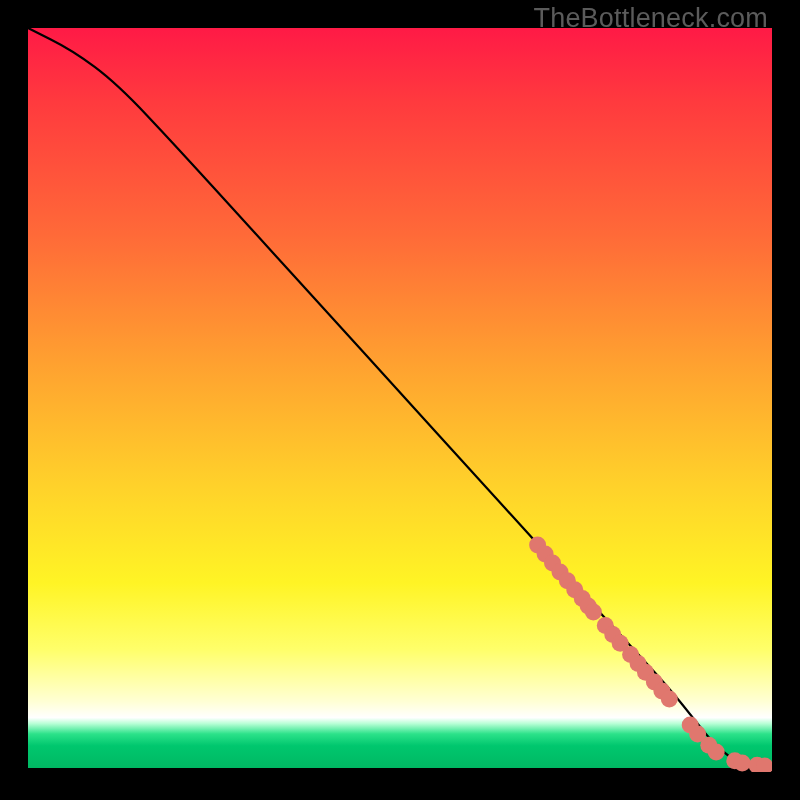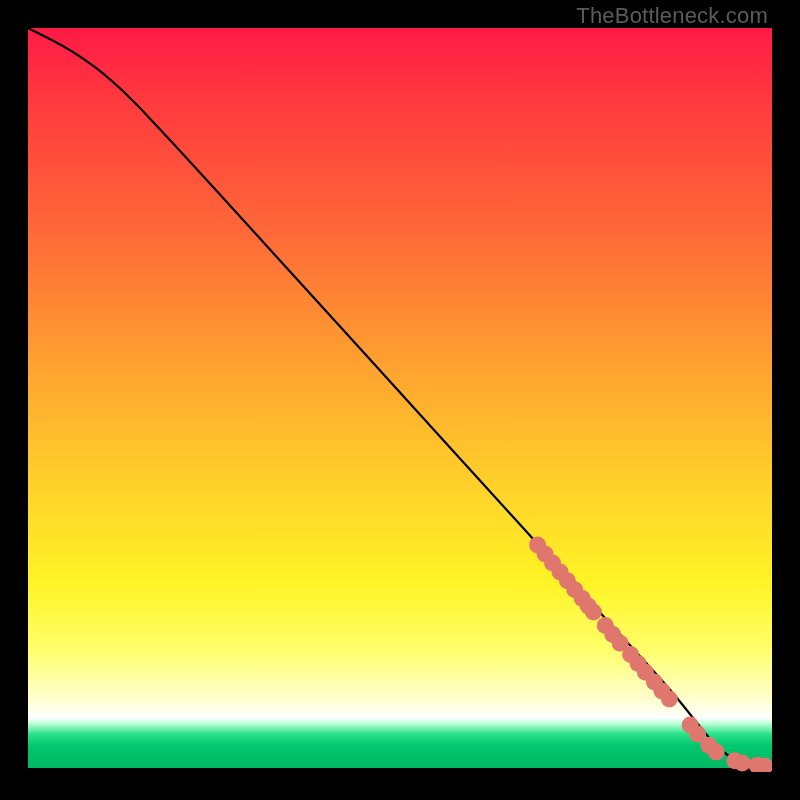--- a/index.html
+++ b/index.html
@@ -41,21 +41,21 @@
       #2ce28a 95.4%,
       #00c76e 97%,
       #00b863 100%
     );
   }
   .attribution {
     position: absolute;
     top: 3px;
     right: 32px;
     color: #5b5b5b;
-    font-size: 22px;
+    font-size: 27px;
     letter-spacing: 0.2px;
     font-weight: 500;
     user-select: none;
   }
   svg.curve {
     position: absolute;
     left: 0;
     top: 0;
     width: 744px;
     height: 744px;

